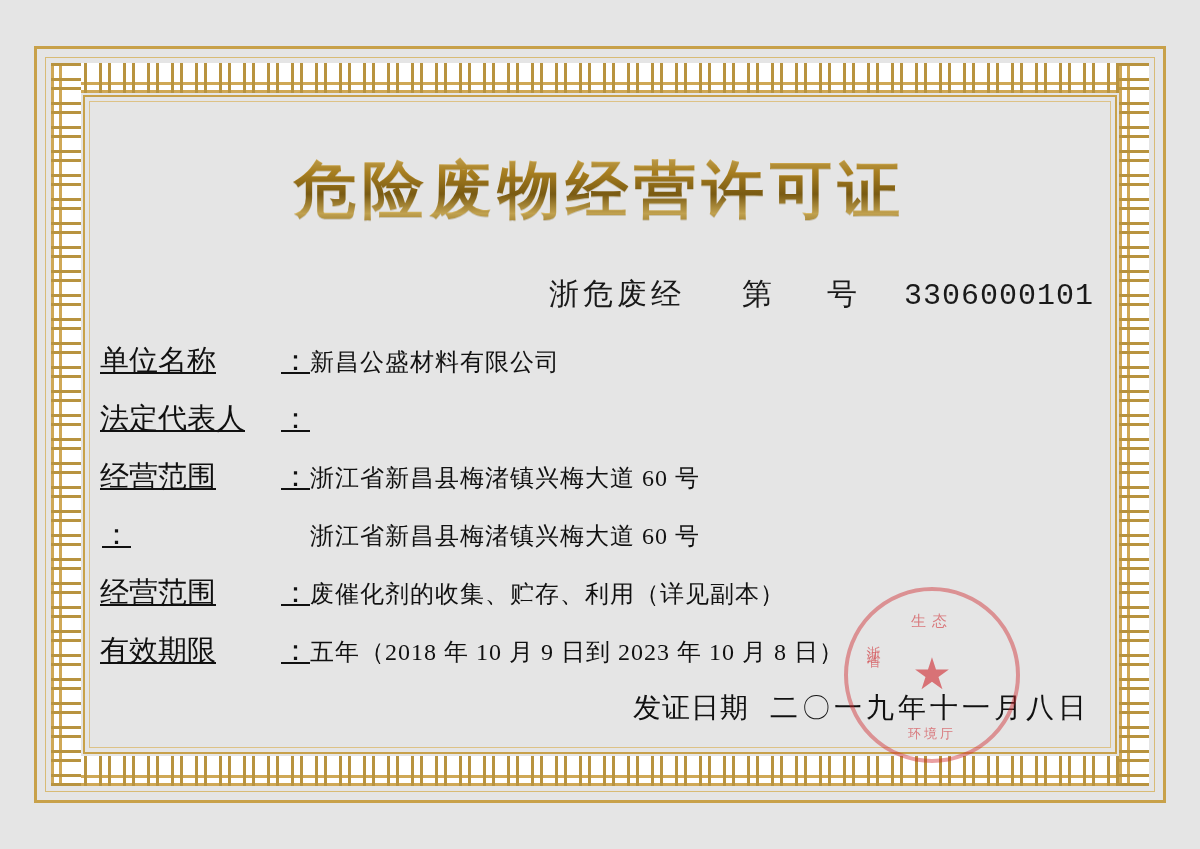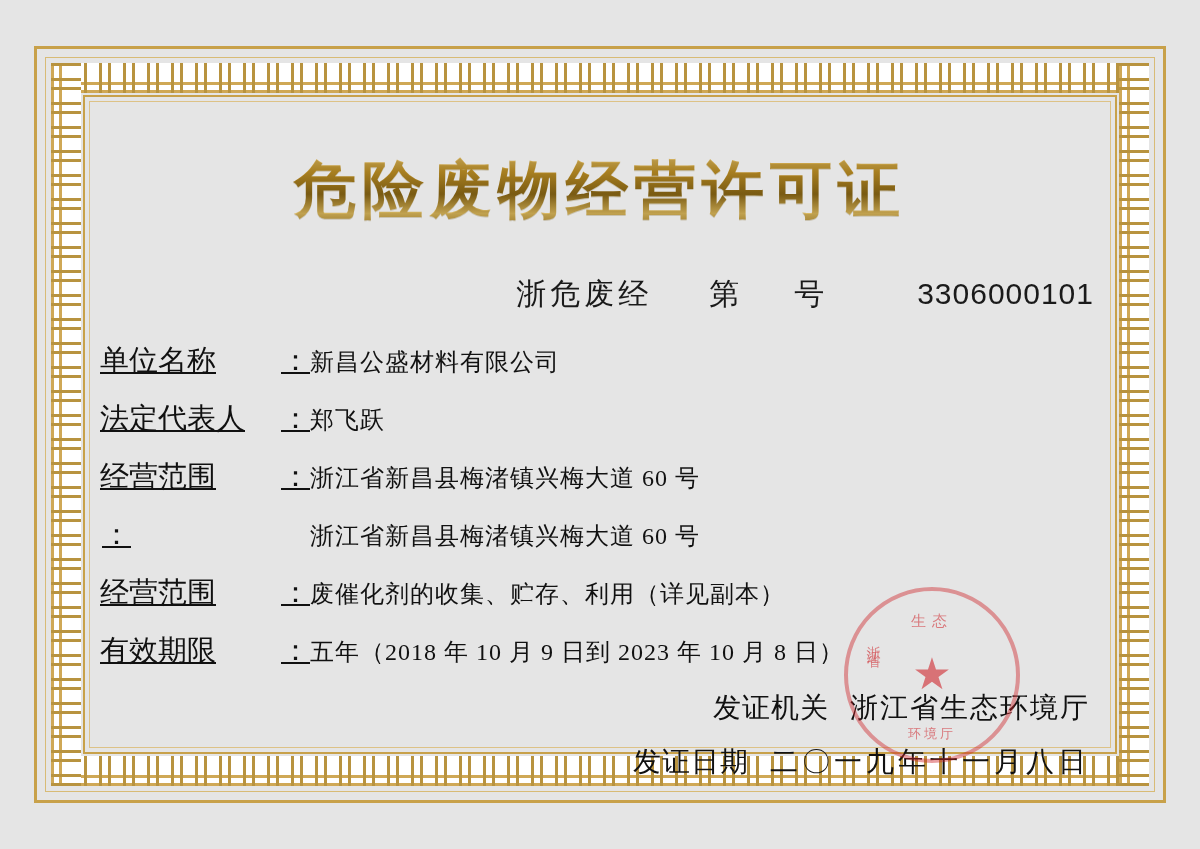--- a/index.html
+++ b/index.html
@@ -123,23 +123,22 @@
     color: #1a1a1a;
     letter-spacing: 2px;
     padding-right: 6px;
     white-space: nowrap;
   }
   .cert-number-row .num-label { letter-spacing: 4px; }
   .cert-number-row .num-gap1 { display: inline-block; width: 38px; }
   .cert-number-row .num-gap2 { display: inline-block; width: 34px; }
   .cert-number-row .num-gap3 { display: inline-block; width: 26px; }
   .cert-number-row .num-value {
-    font-family: Liberation Sans, sans-serif;
+    font-family: Liberation Mono, monospace;
     letter-spacing: 1px;
-    margin-left: 46px;
   }
 
   .fields {
     margin-top: 26px;
   }
   .field-row {
     display: flex;
     align-items: baseline;
     margin-bottom: 18px;
     font-size: 29px;
@@ -274,21 +273,20 @@
           <span class="colon">：</span>
         </div>
         <div class="field-value">新昌公盛材料有限公司</div>
       </div>
 
       <div class="field-row">
         <div class="field-label">
           <span class="lbl-text">法定代表人</span>
           <span class="colon">：</span>
         </div>
-        <div class="field-value">郑飞跃</div>
       </div>
 
       <div class="field-row">
         <div class="field-label">
           <span class="lbl-text">经营范围</span>
           <span class="colon">：</span>
         </div>
         <div class="field-value">浙江省新昌县梅渚镇兴梅大道 60 号</div>
       </div>
 
@@ -311,24 +309,20 @@
         <div class="field-label">
           <span class="lbl-text">有效期限</span>
           <span class="colon">：</span>
         </div>
         <div class="field-value">五年（2018 年 10 月 9 日到 2023 年 10 月 8 日）</div>
       </div>
 
     </div>
 
     <div class="issuer-block">
-      <div class="issuer-row">
-        <span class="ir-label">发证机关</span>
-        <span class="ir-value">浙江省生态环境厅</span>
-      </div>
       <div class="issuer-row date">
         <span class="ir-label">发证日期</span>
         <span class="ir-value">二〇一九年十一月八日</span>
       </div>
     </div>
 
   </div>
 
   <div class="seal">
     <div class="seal-text-top">生态</div>

